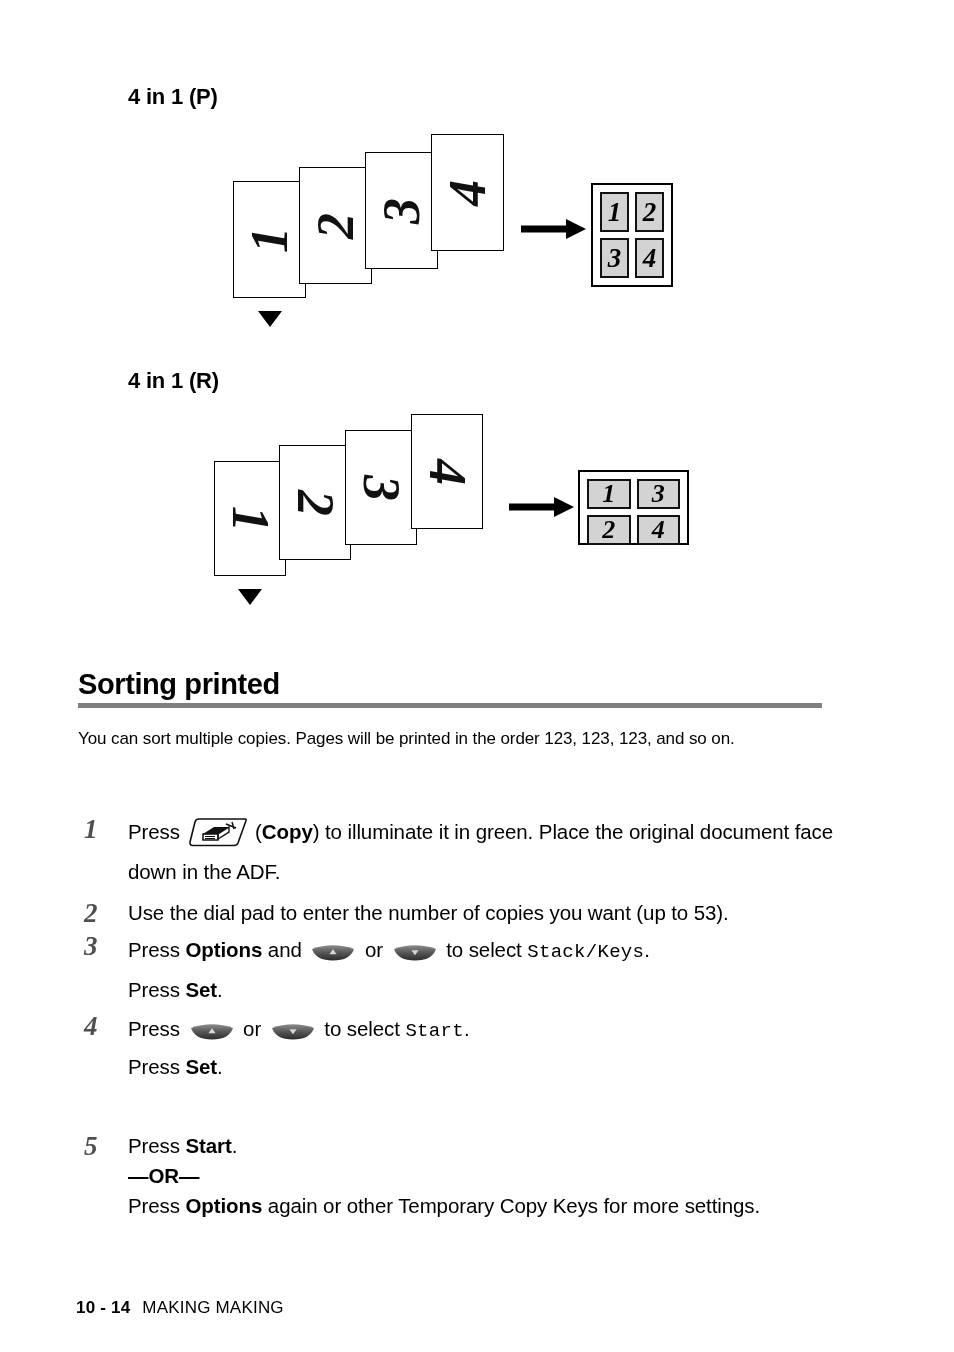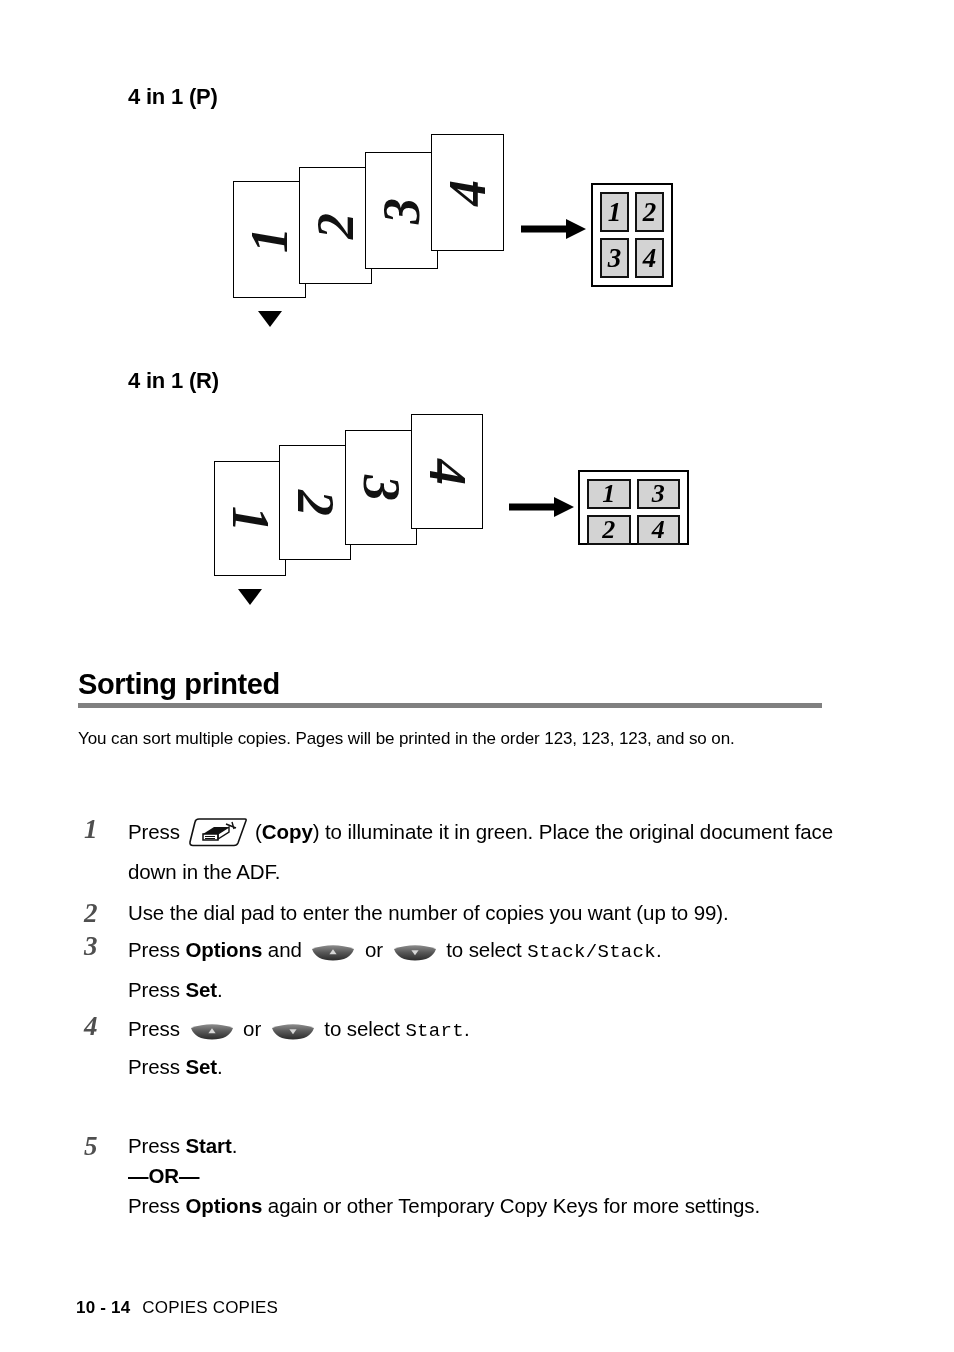--- a/index.html
+++ b/index.html
@@ -274,21 +274,21 @@
             <path d="M15,17 L26,10 L41,10 L30,17 Z" fill="#111"></path>
             <path d="M15,17 L15,23 L30,23 L30,17 Z" fill="none" stroke="#111" stroke-width="1.5"></path>
             <path d="M30,17 L41,10 L41,15 L30,22 Z" fill="none" stroke="#111" stroke-width="1.4"></path>
             <path d="M17,19.5 L27,19.5 M17,21.5 L27,21.5" stroke="#111" stroke-width="1.1"></path>
             <path d="M38,7 L48,11 M44,5 L46,12" stroke="#111" stroke-width="1.4"></path>
           </svg></span> (<b>Copy</b>) to illuminate it in green. Place the original document face down in the ADF.</div>
   </div>
 
   <div class="step" style="margin-bottom:3px;">
     <div class="step-num" style="top:2px;">2</div>
-    <div class="step-body">Use the dial pad to enter the number of copies you want (up to 99).</div>
+    <div class="step-body">Use the dial pad to enter the number of copies you want (up to 53).</div>
   </div>
 
   <div class="step" style="margin-bottom:3px;">
     <div class="step-num" style="top:2px;">3</div>
     <div class="step-body" style="line-height:37px;">Press <b>Options</b> and <span class="key-nav"><svg width="46" height="19" viewBox="0 0 46 19">
             <defs>
               <linearGradient id="ng-up" x1="0" y1="0" x2="0" y2="1">
                 <stop offset="0%" stop-color="#8d8d8d"></stop>
                 <stop offset="45%" stop-color="#5a5a5a"></stop>
                 <stop offset="100%" stop-color="#2b2b2b"></stop>
@@ -299,21 +299,21 @@
           </svg></span> or <span class="key-nav"><svg width="46" height="19" viewBox="0 0 46 19">
             <defs>
               <linearGradient id="ng-down" x1="0" y1="0" x2="0" y2="1">
                 <stop offset="0%" stop-color="#8d8d8d"></stop>
                 <stop offset="45%" stop-color="#5a5a5a"></stop>
                 <stop offset="100%" stop-color="#2b2b2b"></stop>
               </linearGradient>
             </defs>
             <path d="M2,6 Q23,-1.5 44,6 Q40,17.5 23,17.5 Q6,17.5 2,6 Z" fill="url(#ng-down)"></path>
             <path d="M19.4,7.2 L26.6,7.2 L23,12.2 Z" fill="#d7d7d7"></path>
-          </svg></span> to select <span class="mono">Stack/Stack</span>.<br>Press <b>Set</b>.</div>
+          </svg></span> to select <span class="mono">Stack/Keys</span>.<br>Press <b>Set</b>.</div>
   </div>
 
   <div class="step" style="margin-bottom:3px;">
     <div class="step-num" style="top:2px;">4</div>
     <div class="step-body" style="line-height:35px;">Press <span class="key-nav"><svg width="46" height="19" viewBox="0 0 46 19">
             <defs>
               <linearGradient id="ng-up" x1="0" y1="0" x2="0" y2="1">
                 <stop offset="0%" stop-color="#8d8d8d"></stop>
                 <stop offset="45%" stop-color="#5a5a5a"></stop>
                 <stop offset="100%" stop-color="#2b2b2b"></stop>
@@ -335,14 +335,14 @@
   </div>
 
   <div class="step">
     <div class="step-num" style="top:2px;">5</div>
     <div class="step-body" style="line-height:30px;margin-top:47px;">Press <b>Start</b>.<br><b>—OR—</b><br>Press <b>Options</b> again or other Temporary Copy Keys for more settings.</div>
   </div>
 
 </div>
 
 <div class="footer">
-  <span class="pg">10 - 14</span><span>COPIES COPIES</span>
+  <span class="pg">10 - 14</span><span>MAKING MAKING</span>
 </div>
 
 </body></html>

